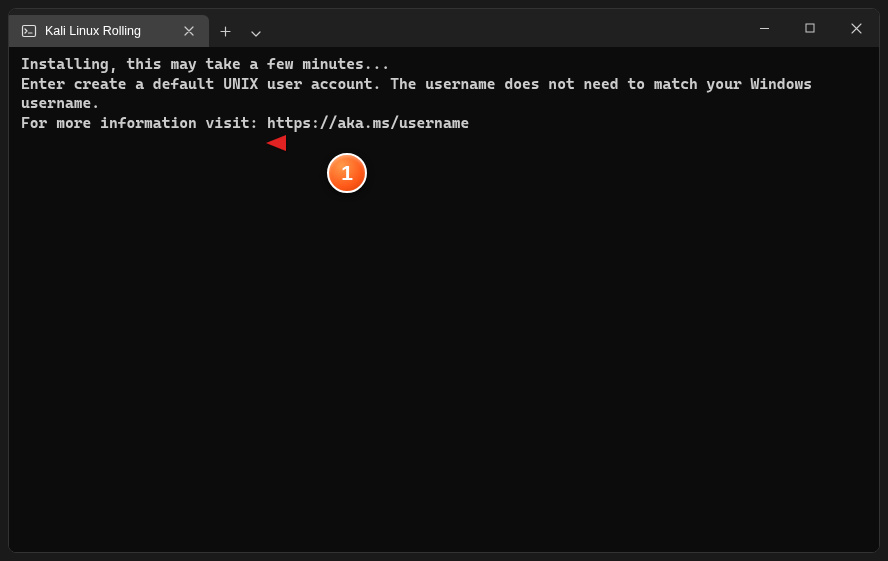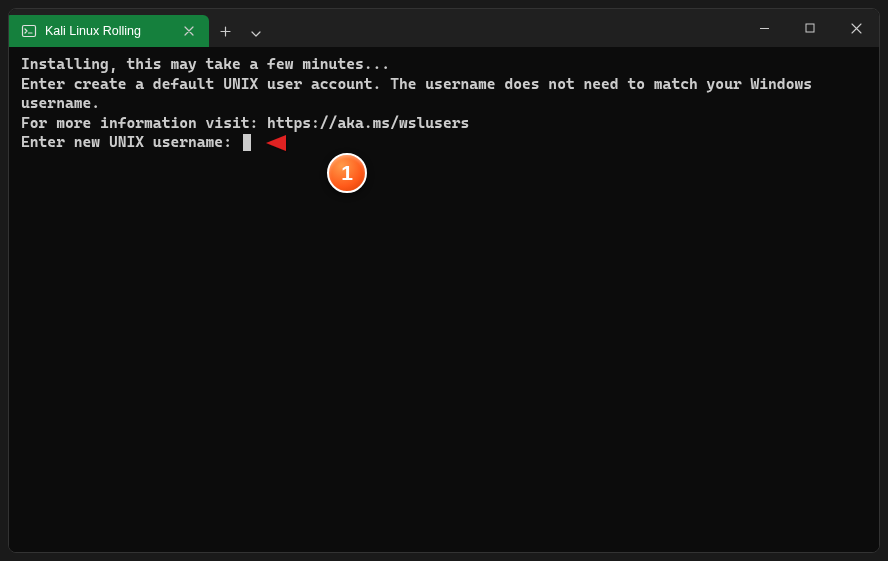--- a/index.html
+++ b/index.html
@@ -35,21 +35,21 @@
       align-items: stretch;
       justify-content: space-between;
     }
 
     .titlebar-left {
       display: flex;
       align-items: stretch;
     }
 
     .tab {
-      background: #15803d;
+      background: #404040;
       display: flex;
       align-items: center;
       gap: 8px;
       padding: 0 10px 0 12px;
       border-top-right-radius: 6px;
       min-width: 200px;
       position: relative;
       margin-top: 6px;
     }
 
@@ -234,22 +234,21 @@
         <svg width="11" height="11" viewBox="0 0 11 11">
           <path d="M1 1 L10 10 M10 1 L1 10" stroke="#cccccc" stroke-width="1.1" stroke-linecap="round"></path>
         </svg>
       </div>
     </div>
   </div>
 
   <div class="terminal-content">
     <div class="terminal-line">Installing, this may take a few minutes...</div>
     <div class="terminal-line">Enter create a default UNIX user account. The username does not need to match your Windows username.</div>
-    <div class="terminal-line">For more information visit: https://aka.ms/wslusers</div>
-    <div class="terminal-line"><span>Enter new UNIX username: </span><span class="cursor"></span></div>
+    <div class="terminal-line">For more information visit: https://aka.ms/username</div>
 
     <div class="annotation arrow">
       <svg width="80" height="22" viewBox="0 0 80 22">
         <defs>
           <filter id="ds" x="-20%" y="-20%" width="140%" height="140%">
             <feDropShadow dx="1" dy="1" stdDeviation="1" flood-color="#000" flood-opacity="0.5"></feDropShadow>
           </filter>
         </defs>
         <line x1="75" y1="11" x2="18" y2="11" stroke="#e02020" stroke-width="5" filter="url(#ds)"></line>
         <polygon points="2,11 22,3 22,19" fill="#e02020" filter="url(#ds)"></polygon>

